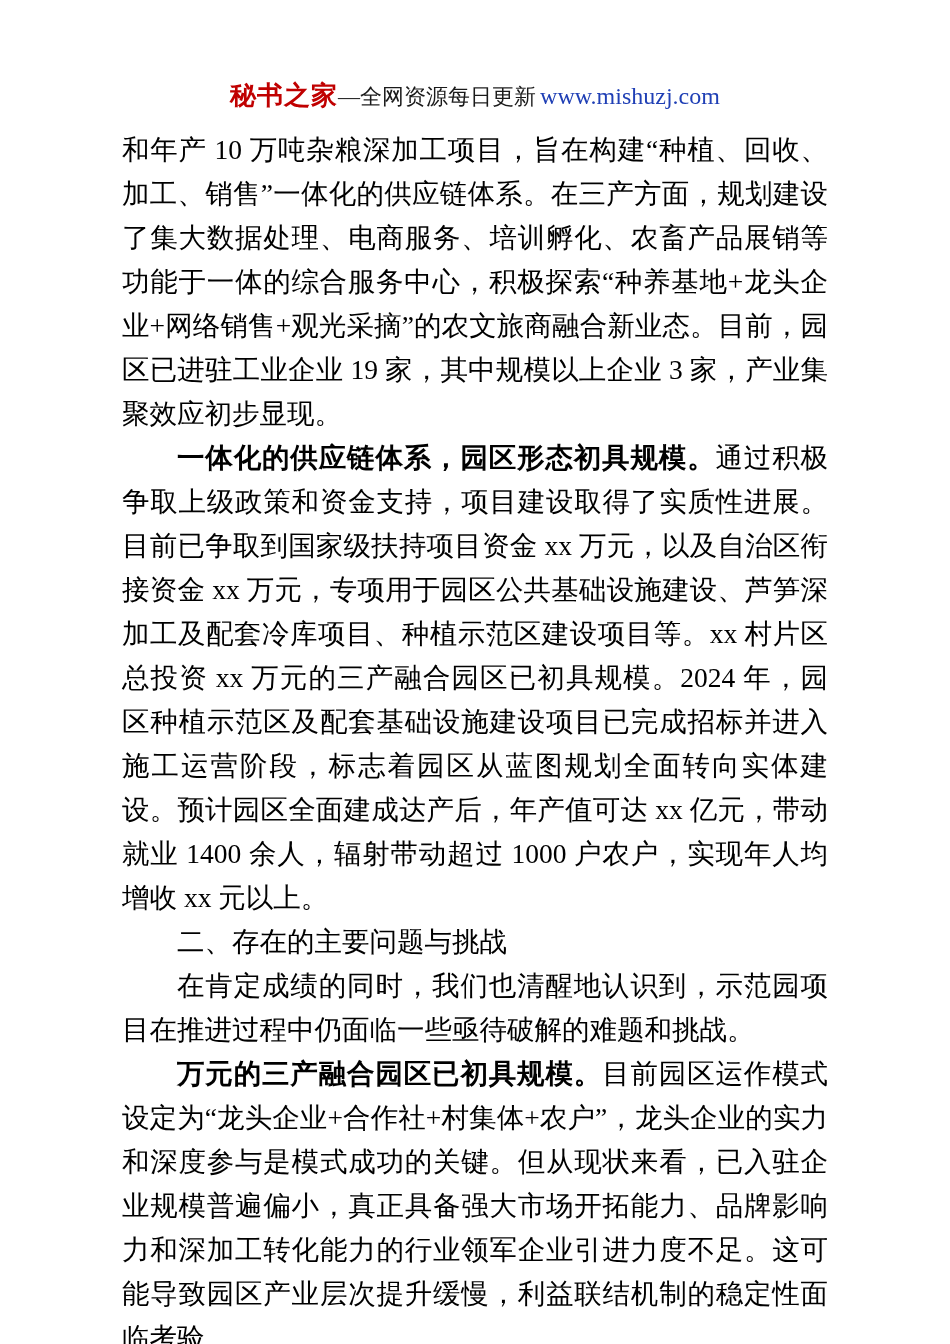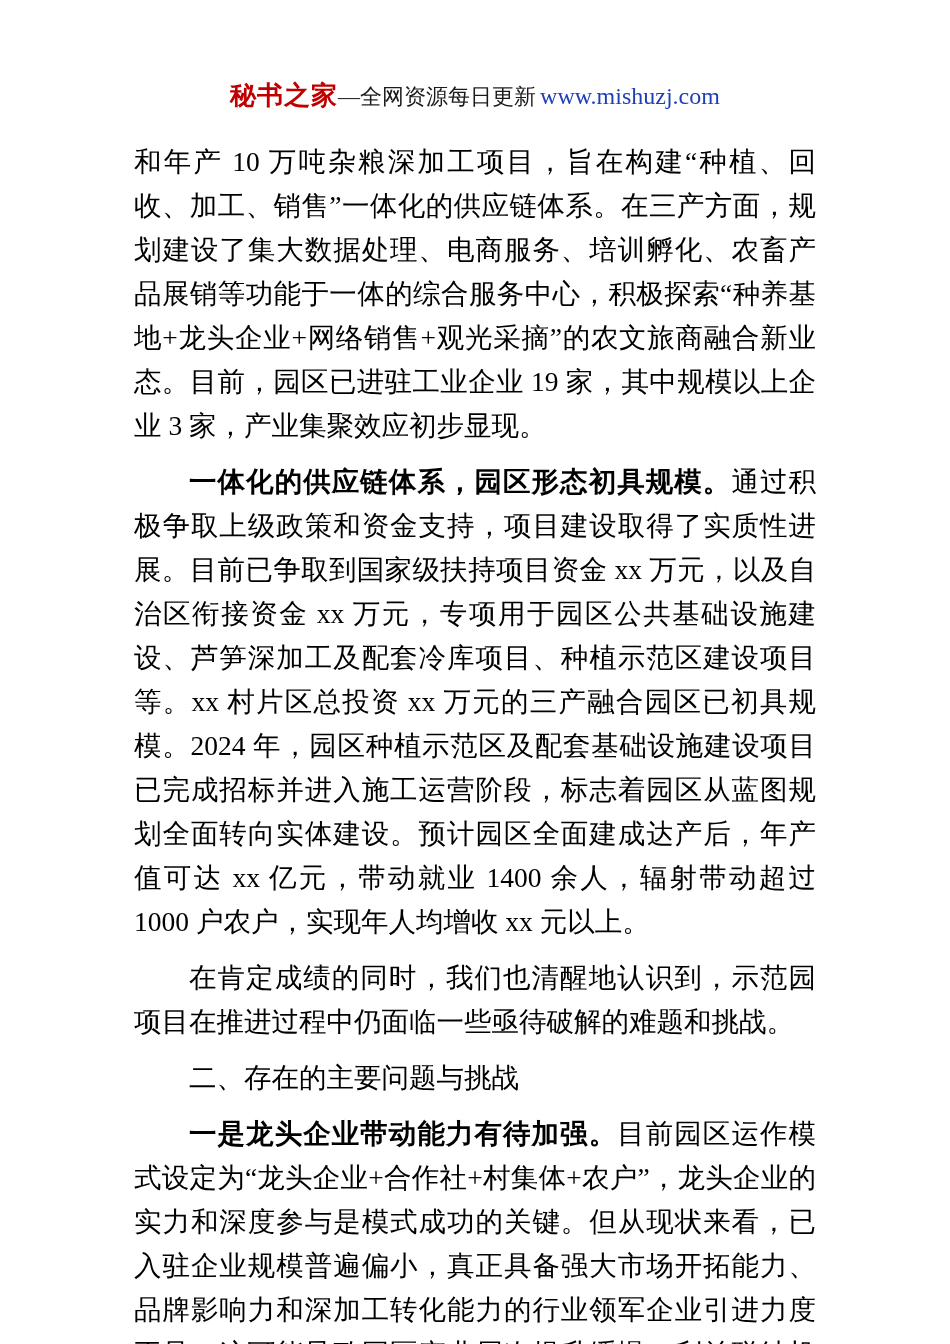--- a/index.html
+++ b/index.html
@@ -52,21 +52,21 @@
     top: 128px;
     left: 122px;
     width: 706px;
     font-size: 27.5px;
     line-height: 44px;
     text-align: justify;
     text-justify: inter-ideograph;
     letter-spacing: 0px;
   }
   .para {
-    margin: 12px;
+    margin: 0;
     text-indent: 2em;
   }
   .para.noindent {
     text-indent: 0;
   }
   .lead {
     font-weight: bold;
   }
 </style>
 </head>
@@ -82,25 +82,25 @@
 
     <p class="para noindent">
       <span>和年产 10 万吨杂粮深加工项目，旨在构建“种植、回收、加工、销售”一体化的供应链体系。在三产方面，规划建设了集大数据处理、电商服务、培训孵化、农畜产品展销等功能于一体的综合服务中心，积极探索“种养基地+龙头企业+网络销售+观光采摘”的农文旅商融合新业态。目前，园区已进驻工业企业 19 家，其中规模以上企业 3 家，产业集聚效应初步显现。</span>
     </p>
 
     <p class="para">
       <span class="lead">一体化的供应链体系，园区形态初具规模。</span><span>通过积极争取上级政策和资金支持，项目建设取得了实质性进展。目前已争取到国家级扶持项目资金 xx 万元，以及自治区衔接资金 xx 万元，专项用于园区公共基础设施建设、芦笋深加工及配套冷库项目、种植示范区建设项目等。xx 村片区总投资 xx 万元的三产融合园区已初具规模。2024 年，园区种植示范区及配套基础设施建设项目已完成招标并进入施工运营阶段，标志着园区从蓝图规划全面转向实体建设。预计园区全面建成达产后，年产值可达 xx 亿元，带动就业 1400 余人，辐射带动超过 1000 户农户，实现年人均增收 xx 元以上。</span>
     </p>
 
     <p class="para">
+      <span>二、存在的主要问题与挑战</span>
+    </p>
+
+    <p class="para">
       <span>在肯定成绩的同时，我们也清醒地认识到，示范园项目在推进过程中仍面临一些亟待破解的难题和挑战。</span>
     </p>
 
     <p class="para">
-      <span>二、存在的主要问题与挑战</span>
-    </p>
-
-    <p class="para">
-      <span class="lead">一是龙头企业带动能力有待加强。</span><span>目前园区运作模式设定为“龙头企业+合作社+村集体+农户”，龙头企业的实力和深度参与是模式成功的关键。但从现状来看，已入驻企业规模普遍偏小，真正具备强大市场开拓能力、品牌影响力和深加工转化能力的行业领军企业引进力度不足。这可能导致园区产业层次提升缓慢，利益联结机制的稳定性面临考验。</span>
+      <span class="lead">万元的三产融合园区已初具规模。</span><span>目前园区运作模式设定为“龙头企业+合作社+村集体+农户”，龙头企业的实力和深度参与是模式成功的关键。但从现状来看，已入驻企业规模普遍偏小，真正具备强大市场开拓能力、品牌影响力和深加工转化能力的行业领军企业引进力度不足。这可能导致园区产业层次提升缓慢，利益联结机制的稳定性面临考验。</span>
     </p>
 
   </div>
 </div>
 
 </body></html>

